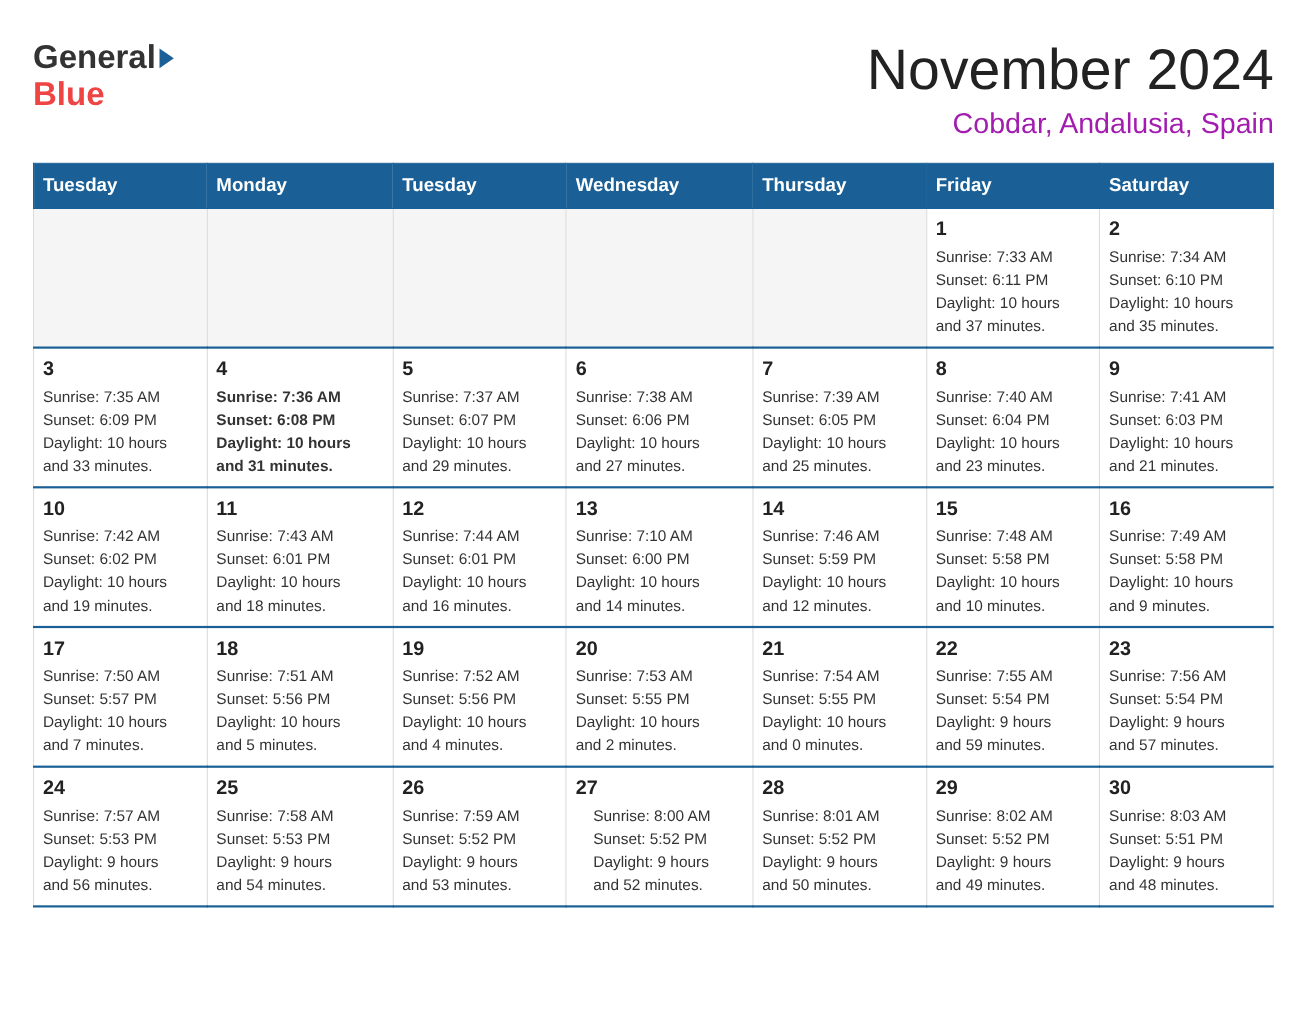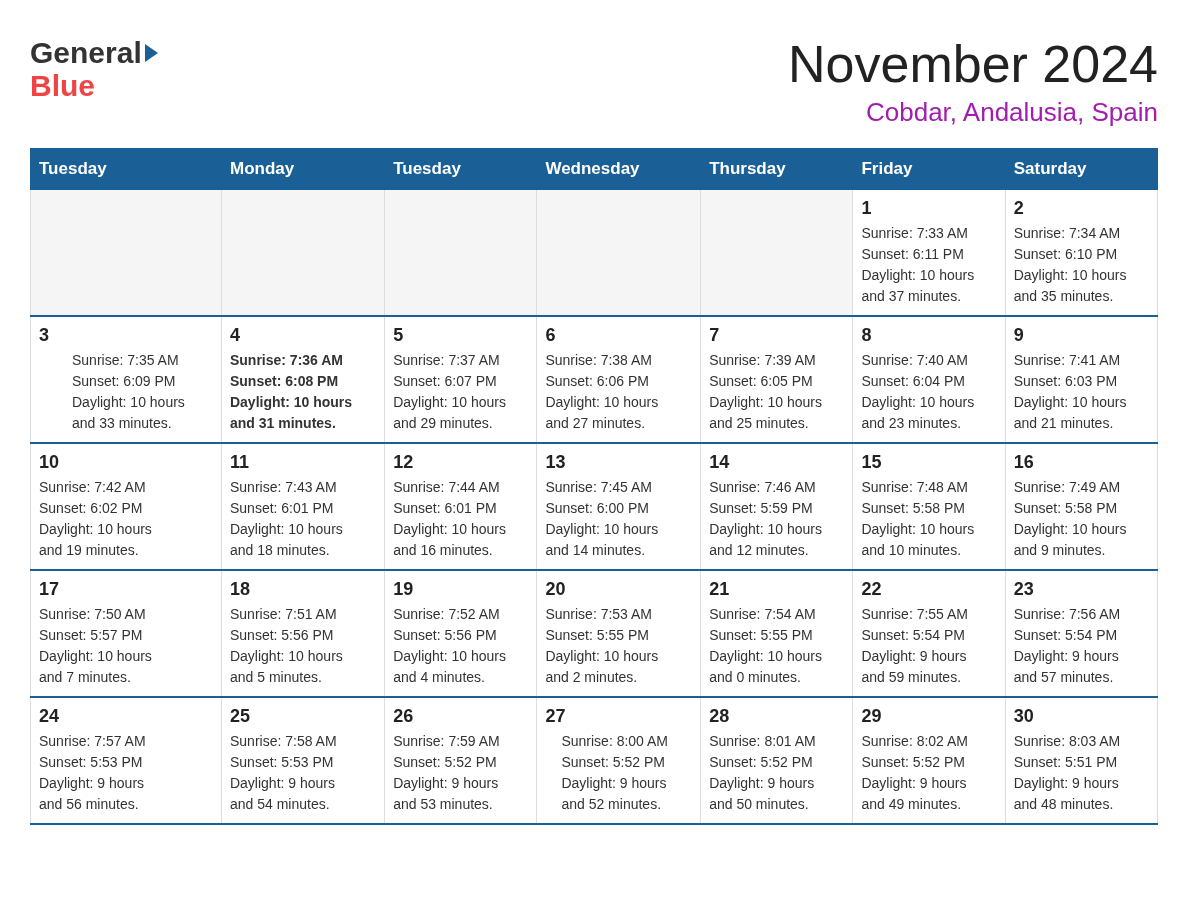--- a/index.html
+++ b/index.html
@@ -162,21 +162,21 @@
           <span class="day-number">2</span>
           <div class="day-info" style="white-space: pre-line;">Sunrise: 7:34 AM
 Sunset: 6:10 PM
 Daylight: 10 hours
 and 35 minutes.</div>
         </td>
       </tr>
       <tr>
         <td>
           <span class="day-number">3</span>
-          <div class="day-info" style="white-space: pre-line; margin-left: 33px;">Sunrise: 7:35 AM
+          <div class="day-info" style="white-space: pre-line;">Sunrise: 7:35 AM
 Sunset: 6:09 PM
 Daylight: 10 hours
 and 33 minutes.</div>
         </td>
         <td>
           <span class="day-number">4</span>
           <div class="day-info" style="white-space: pre-line; font-weight: bold;">Sunrise: 7:36 AM
 Sunset: 6:08 PM
 Daylight: 10 hours
 and 31 minutes.</div>
@@ -234,21 +234,21 @@
         </td>
         <td>
           <span class="day-number">12</span>
           <div class="day-info" style="white-space: pre-line;">Sunrise: 7:44 AM
 Sunset: 6:01 PM
 Daylight: 10 hours
 and 16 minutes.</div>
         </td>
         <td>
           <span class="day-number">13</span>
-          <div class="day-info" style="white-space: pre-line;">Sunrise: 7:45 AM
+          <div class="day-info" style="white-space: pre-line;">Sunrise: 7:10 AM
 Sunset: 6:00 PM
 Daylight: 10 hours
 and 14 minutes.</div>
         </td>
         <td>
           <span class="day-number">14</span>
           <div class="day-info" style="white-space: pre-line;">Sunrise: 7:46 AM
 Sunset: 5:59 PM
 Daylight: 10 hours
 and 12 minutes.</div>

